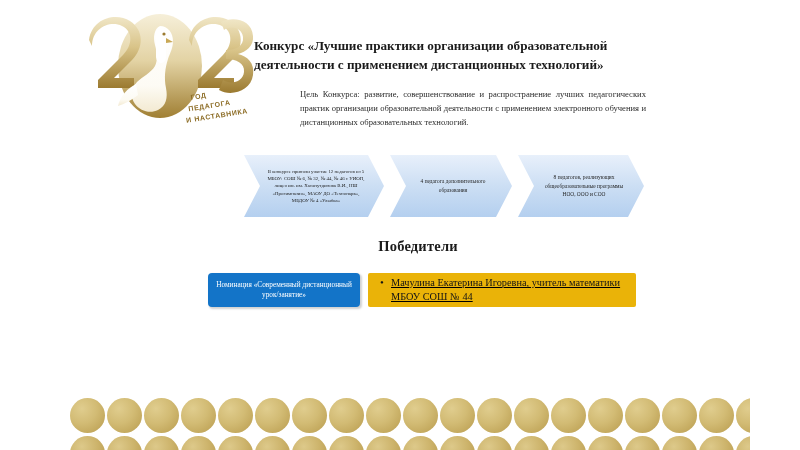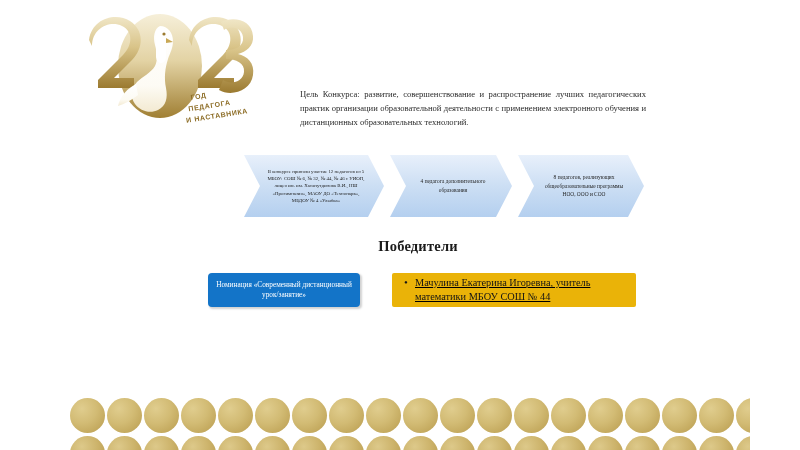--- a/index.html
+++ b/index.html
@@ -108,21 +108,20 @@
     color: #1b1b1b;
     letter-spacing: 0.2px;
   }
   .winners-heading span { display: inline-block; margin-left: 36px; }
 
   
   .nom-row {
     position: absolute;
     display: flex;
     align-items: stretch;
-    gap: 24px;
   }
   .nom-row-1 { left: 208px; top: 273px; width: 428px; height: 34px; }
   .nom-row-2 { left: 208px; top: 323px; width: 428px; height: 50px; }
 
   .nom-badge {
     width: 152px;
     background: #1374c8;
     border-radius: 4px;
     display: flex;
     align-items: center;
@@ -238,20 +237,21 @@
       </g>
 
       <g transform="rotate(-9 128 92)">
         <text x="104" y="84" font-family="Liberation Sans, sans-serif" font-size="7" font-weight="bold" letter-spacing="0.6" fill="#8d6d26">ГОД</text>
         <text x="100" y="95" font-family="Liberation Sans, sans-serif" font-size="7" font-weight="bold" letter-spacing="0.6" fill="#8d6d26">ПЕДАГОГА</text>
         <text x="96" y="106" font-family="Liberation Sans, sans-serif" font-size="7" font-weight="bold" letter-spacing="0.6" fill="#8d6d26">И НАСТАВНИКА</text>
       </g>
     </svg>
   </div>
 
+  <div class="header-title">Конкурс «Лучшие практики организации образовательной деятельности с применением дистанционных технологий»</div>
 
   <div class="header-body">Цель Конкурса: развитие, совершенствование и распространение лучших педагогических практик организации образовательной деятельности с применением электронного обучения и дистанционных образовательных технологий.</div>
 
   <div class="chev-row">
 
     <div class="chev chev-1">
       <div class="chev-text">В конкурсе приняли участие 12 педагогов из 5 МБОУ: СОШ № 6, № 32, № 44, № 46 с УИОП, лицея им. им. Хасапутдинова В.И., НШ «Прогимназия», МАОУ ДО «Технопарк», МБДОУ № 4 «Улыбка»</div>
     </div>
 
     <div class="chev chev-2">

